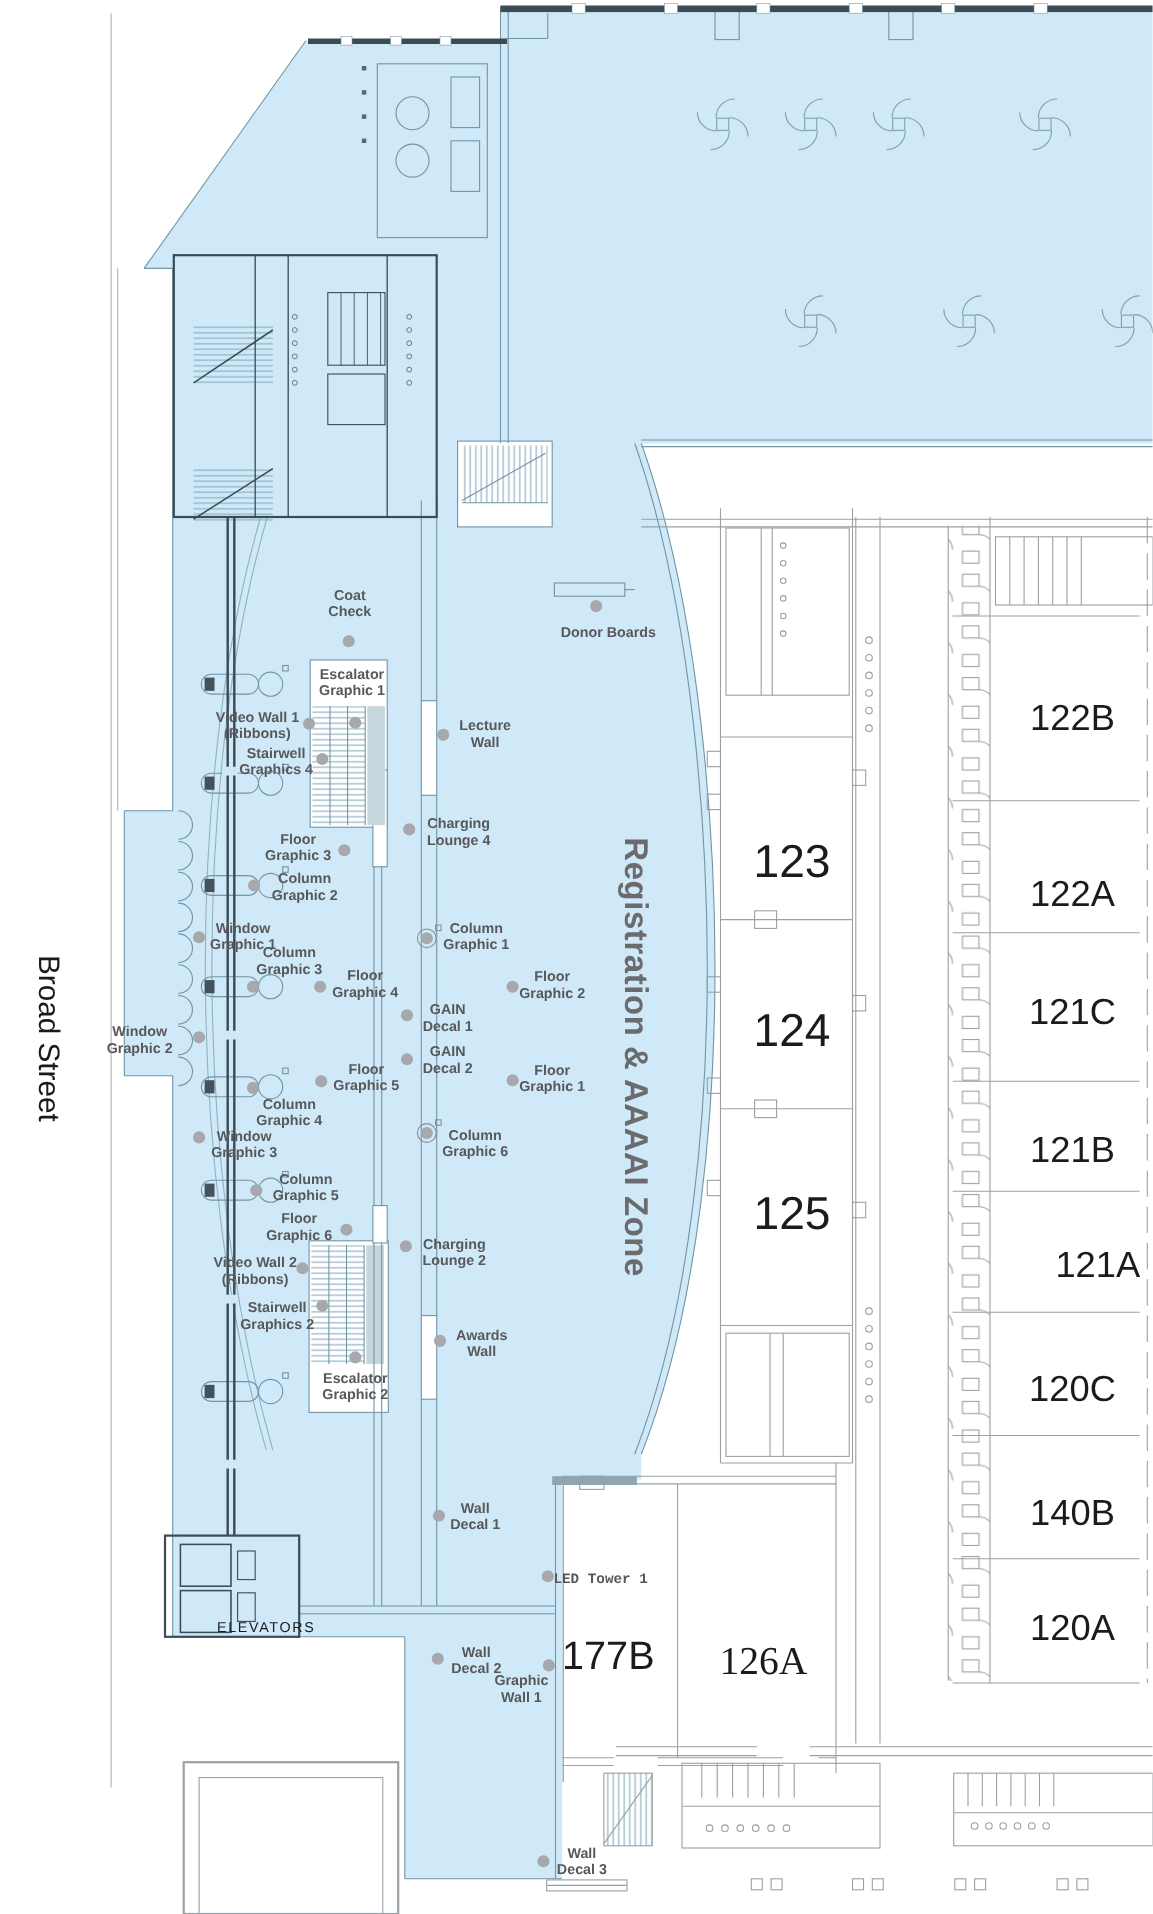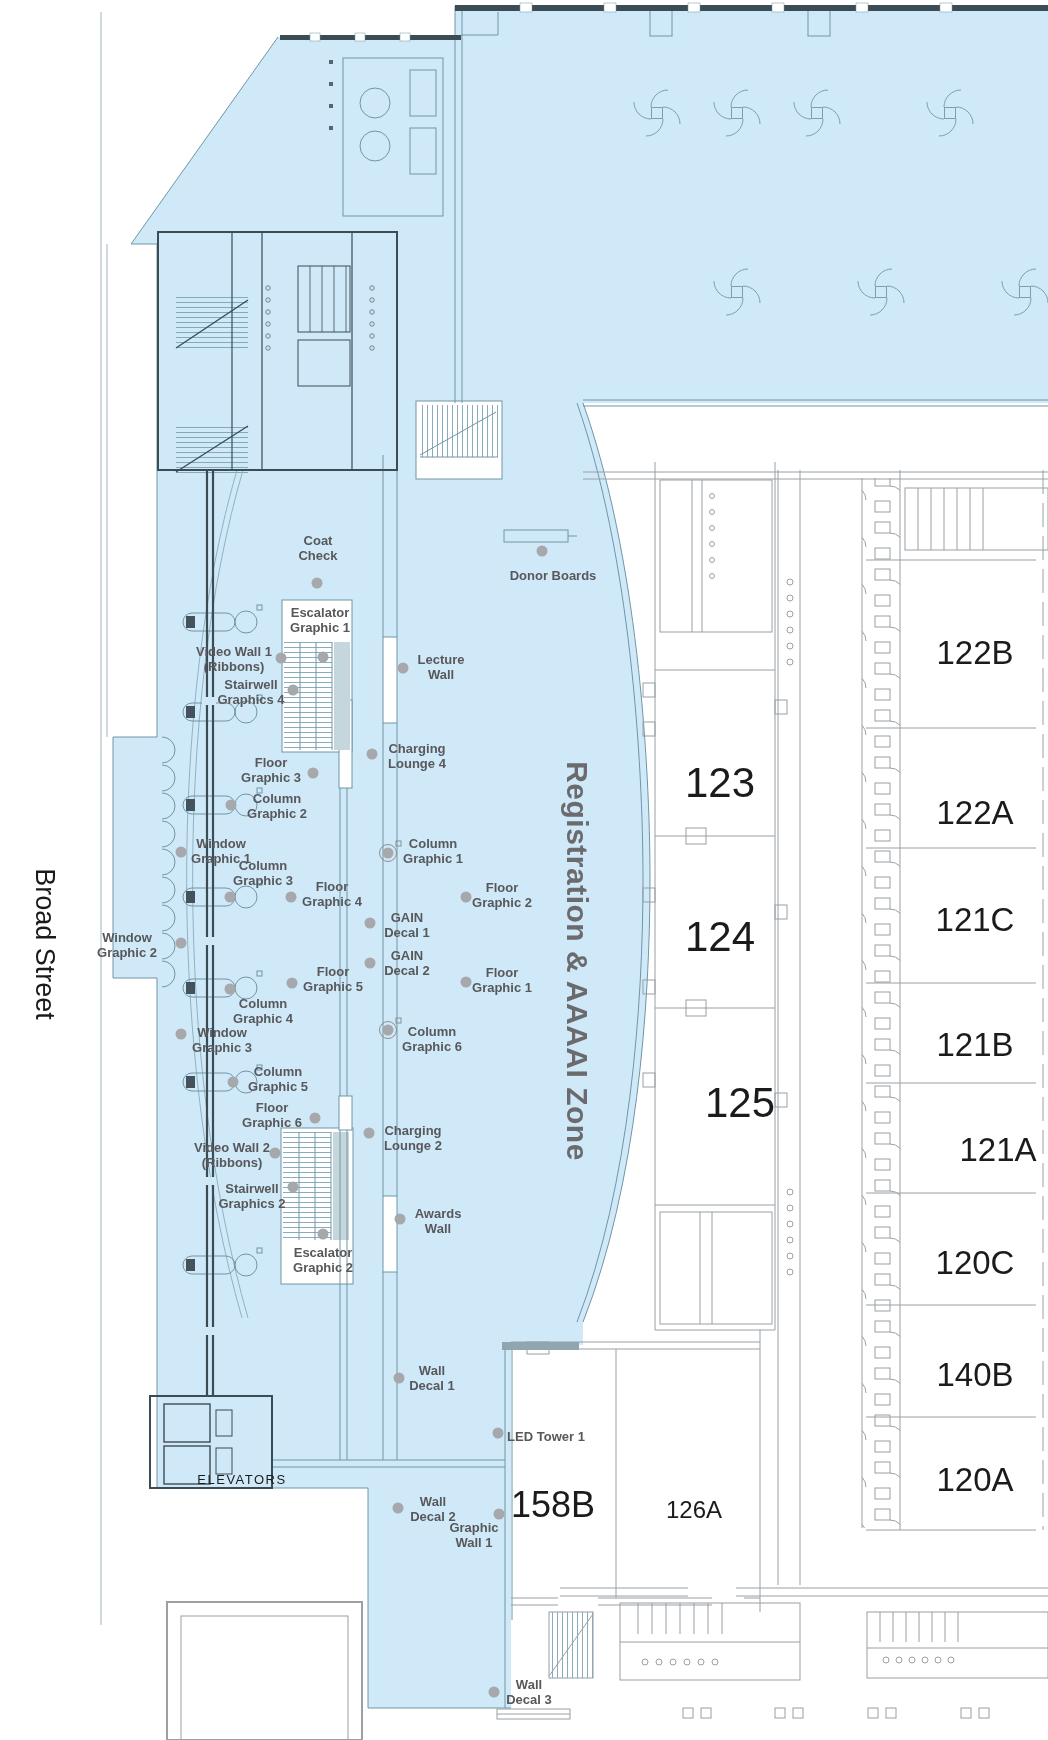--- a/index.html
+++ b/index.html
@@ -444,50 +444,50 @@
         <div>Wall</div>
       </div>
       <div class="poi" style="left: 323px; top: 1261px;">
         <div>Escalator</div>
         <div>Graphic 2</div>
       </div>
       <div class="poi" style="left: 432px; top: 1379px;">
         <div>Wall</div>
         <div>Decal 1</div>
       </div>
-      <div class="poi" style="left: 546px; top: 1437px;">
+      <div class="poi" style="left: 546px; top: 1437px; font-family: Liberation Mono, monospace;">
         <div>LED Tower 1</div>
       </div>
       <div class="poi" style="left: 433px; top: 1510px;">
         <div>Wall</div>
         <div>Decal 2</div>
       </div>
       <div class="poi" style="left: 474px; top: 1536px;">
         <div>Graphic</div>
         <div>Wall 1</div>
       </div>
       <div class="poi" style="left: 529px; top: 1693px;">
         <div>Wall</div>
         <div>Decal 3</div>
       </div>
     </div>
 <div id="room-layer">
       <div class="room" style="left: 720px; top: 783px; font-size: 42px;">123</div>
       <div class="room" style="left: 720px; top: 937px; font-size: 42px;">124</div>
-      <div class="room" style="left: 720px; top: 1103px; font-size: 42px; margin-left: 20px;">125</div>
+      <div class="room" style="left: 720px; top: 1103px; font-size: 42px;">125</div>
       <div class="room" style="left: 975px; top: 653px; font-size: 33px;">122B</div>
       <div class="room" style="left: 975px; top: 797px; font-size: 33px; margin-top: 16px;">122A</div>
       <div class="room" style="left: 975px; top: 920px; font-size: 33px;">121C</div>
       <div class="room" style="left: 975px; top: 1045px; font-size: 33px;">121B</div>
       <div class="room" style="left: 998px; top: 1150px; font-size: 33px;">121A</div>
       <div class="room" style="left: 975px; top: 1263px; font-size: 33px;">120C</div>
       <div class="room" style="left: 975px; top: 1375px; font-size: 33px;">140B</div>
       <div class="room" style="left: 975px; top: 1480px; font-size: 33px;">120A</div>
-      <div class="room" style="left: 553px; top: 1505px; font-size: 36px;">158B</div>
-      <div class="room" style="left: 694px; top: 1510px; font-size: 24px;">126A</div>
+      <div class="room" style="left: 553px; top: 1505px; font-size: 36px;">177B</div>
+      <div class="room" style="left: 694px; top: 1510px; font-size: 36px; font-family: Liberation Serif, serif;">126A</div>
     </div>
 
 <div id="title-layer">
   <div class="title" id="street-title" style="left:44px;top:944px">Broad Street</div>
   <div class="title" id="zone-title" style="left:577px;top:961px">Registration &amp; AAAAI Zone</div>
   <div class="title" id="elevators-title" style="left:242px;top:1479px">ELEVATORS</div>
 </div>
 
 </div>
 

